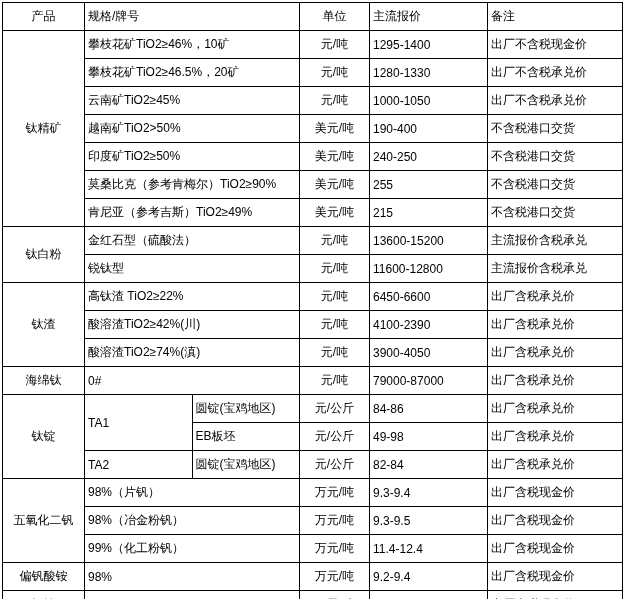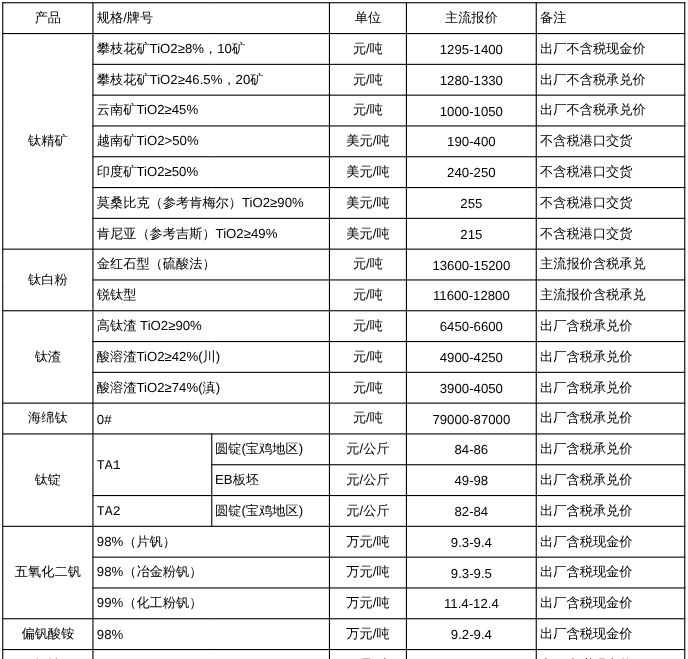--- a/index.html
+++ b/index.html
@@ -38,45 +38,45 @@
     white-space: nowrap;
   }
   thead td {
     text-align: center;
     font-weight: bold;
     font-size: 13px;
     margin-top: 42px;
   }
   .c-cat { width: 82px; text-align: center; }
   .c-spec { text-align: left; }
-  .c-spec2a { width: 72px; text-align: left; font-family: Liberation Mono, monospace; }
+  .c-spec2a { width: 72px; text-align: left; }
   .c-spec2b { text-align: left; margin-left: 21px; }
   .c-unit { width: 70px; text-align: center; }
-  .c-price { width: 118px; text-align: center; }
+  .c-price { width: 118px; text-align: left; }
   .c-remark { width: 135px; text-align: left; }
   .cat-cell { text-align: center; font-weight: normal; }
 </style>
 </head>
 <body>
 
 <div class="sheet">
   <table class="price-table">
     <thead>
       <tr>
         <td class="c-cat">产品</td>
         <td class="c-spec" colspan="2">规格/牌号</td>
         <td class="c-unit">单位</td>
         <td class="c-price">主流报价</td>
         <td class="c-remark">备注</td>
       </tr>
     </thead>
     <tbody id="table-body">
         <tr>
           <td class="c-cat cat-cell" rowspan="7">钛精矿</td>
-          <td class="c-spec" colspan="2">攀枝花矿TiO2≥8%，10矿</td>
+          <td class="c-spec" colspan="2">攀枝花矿TiO2≥46%，10矿</td>
           <td class="c-unit">元/吨</td>
           <td class="c-price">1295-1400</td>
           <td class="c-remark">出厂不含税现金价</td>
         </tr>
         <tr>
           <td class="c-spec" colspan="2">攀枝花矿TiO2≥46.5%，20矿</td>
           <td class="c-unit">元/吨</td>
           <td class="c-price">1280-1330</td>
           <td class="c-remark">出厂不含税承兑价</td>
         </tr>
@@ -118,29 +118,29 @@
           <td class="c-remark">主流报价含税承兑</td>
         </tr>
         <tr>
           <td class="c-spec" colspan="2">锐钛型</td>
           <td class="c-unit">元/吨</td>
           <td class="c-price">11600-12800</td>
           <td class="c-remark">主流报价含税承兑</td>
         </tr>
         <tr>
           <td class="c-cat cat-cell" rowspan="3">钛渣</td>
-          <td class="c-spec" colspan="2">高钛渣 TiO2≥90%</td>
+          <td class="c-spec" colspan="2">高钛渣 TiO2≥22%</td>
           <td class="c-unit">元/吨</td>
           <td class="c-price">6450-6600</td>
           <td class="c-remark">出厂含税承兑价</td>
         </tr>
         <tr>
           <td class="c-spec" colspan="2">酸溶渣TiO2≥42%(川)</td>
           <td class="c-unit">元/吨</td>
-          <td class="c-price">4900-4250</td>
+          <td class="c-price">4100-2390</td>
           <td class="c-remark">出厂含税承兑价</td>
         </tr>
         <tr>
           <td class="c-spec" colspan="2">酸溶渣TiO2≥74%(滇)</td>
           <td class="c-unit">元/吨</td>
           <td class="c-price">3900-4050</td>
           <td class="c-remark">出厂含税承兑价</td>
         </tr>
         <tr>
           <td class="c-cat cat-cell" rowspan="1">海绵钛</td>

